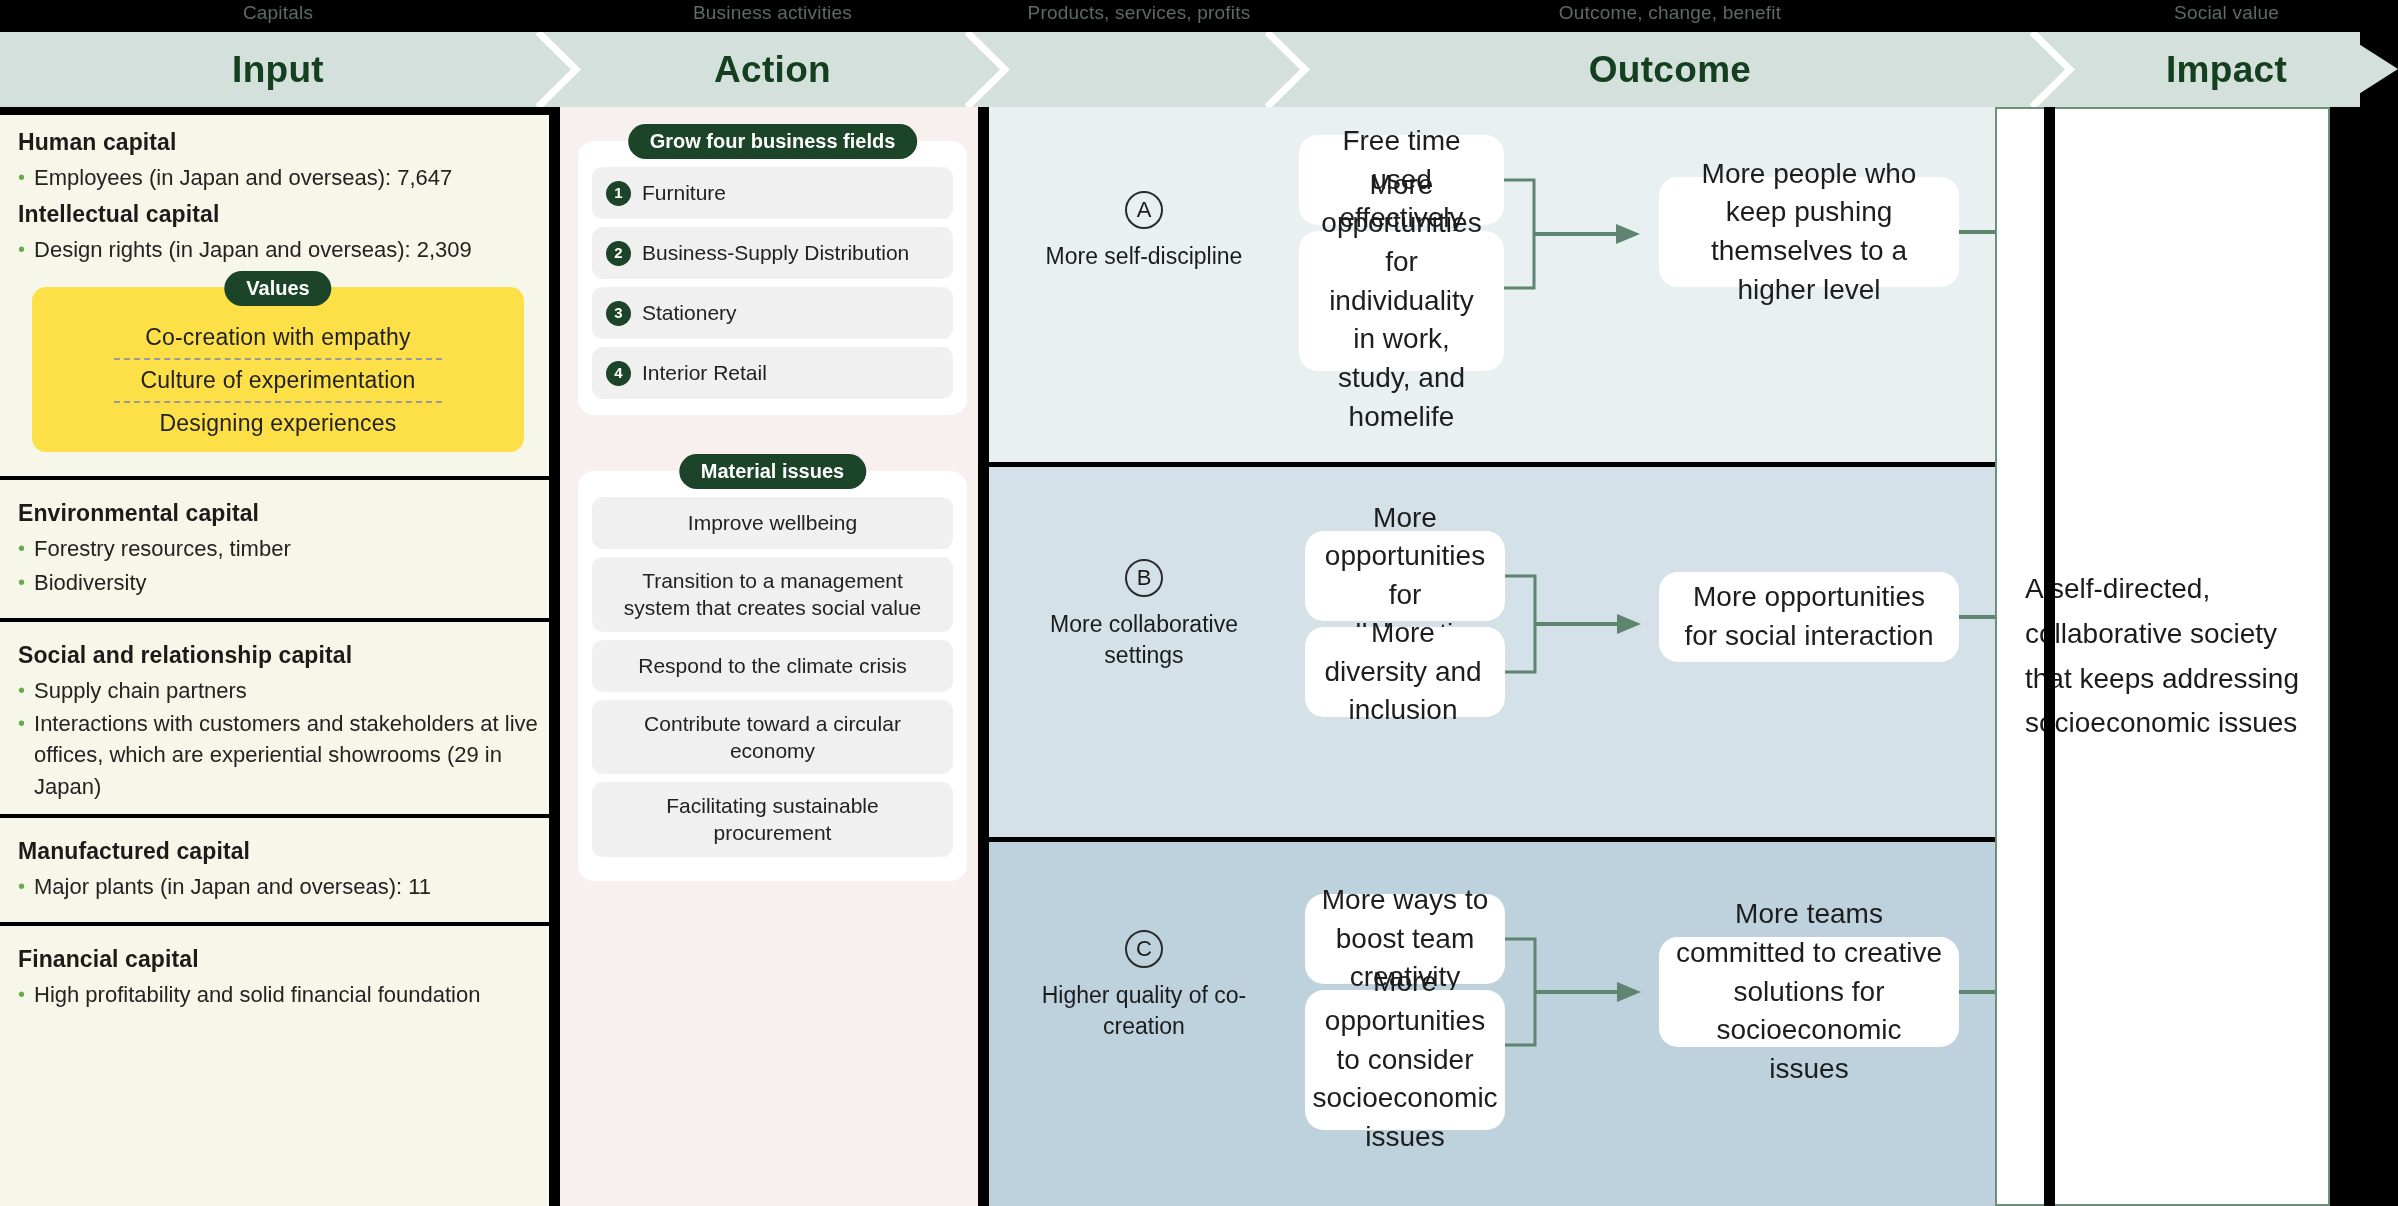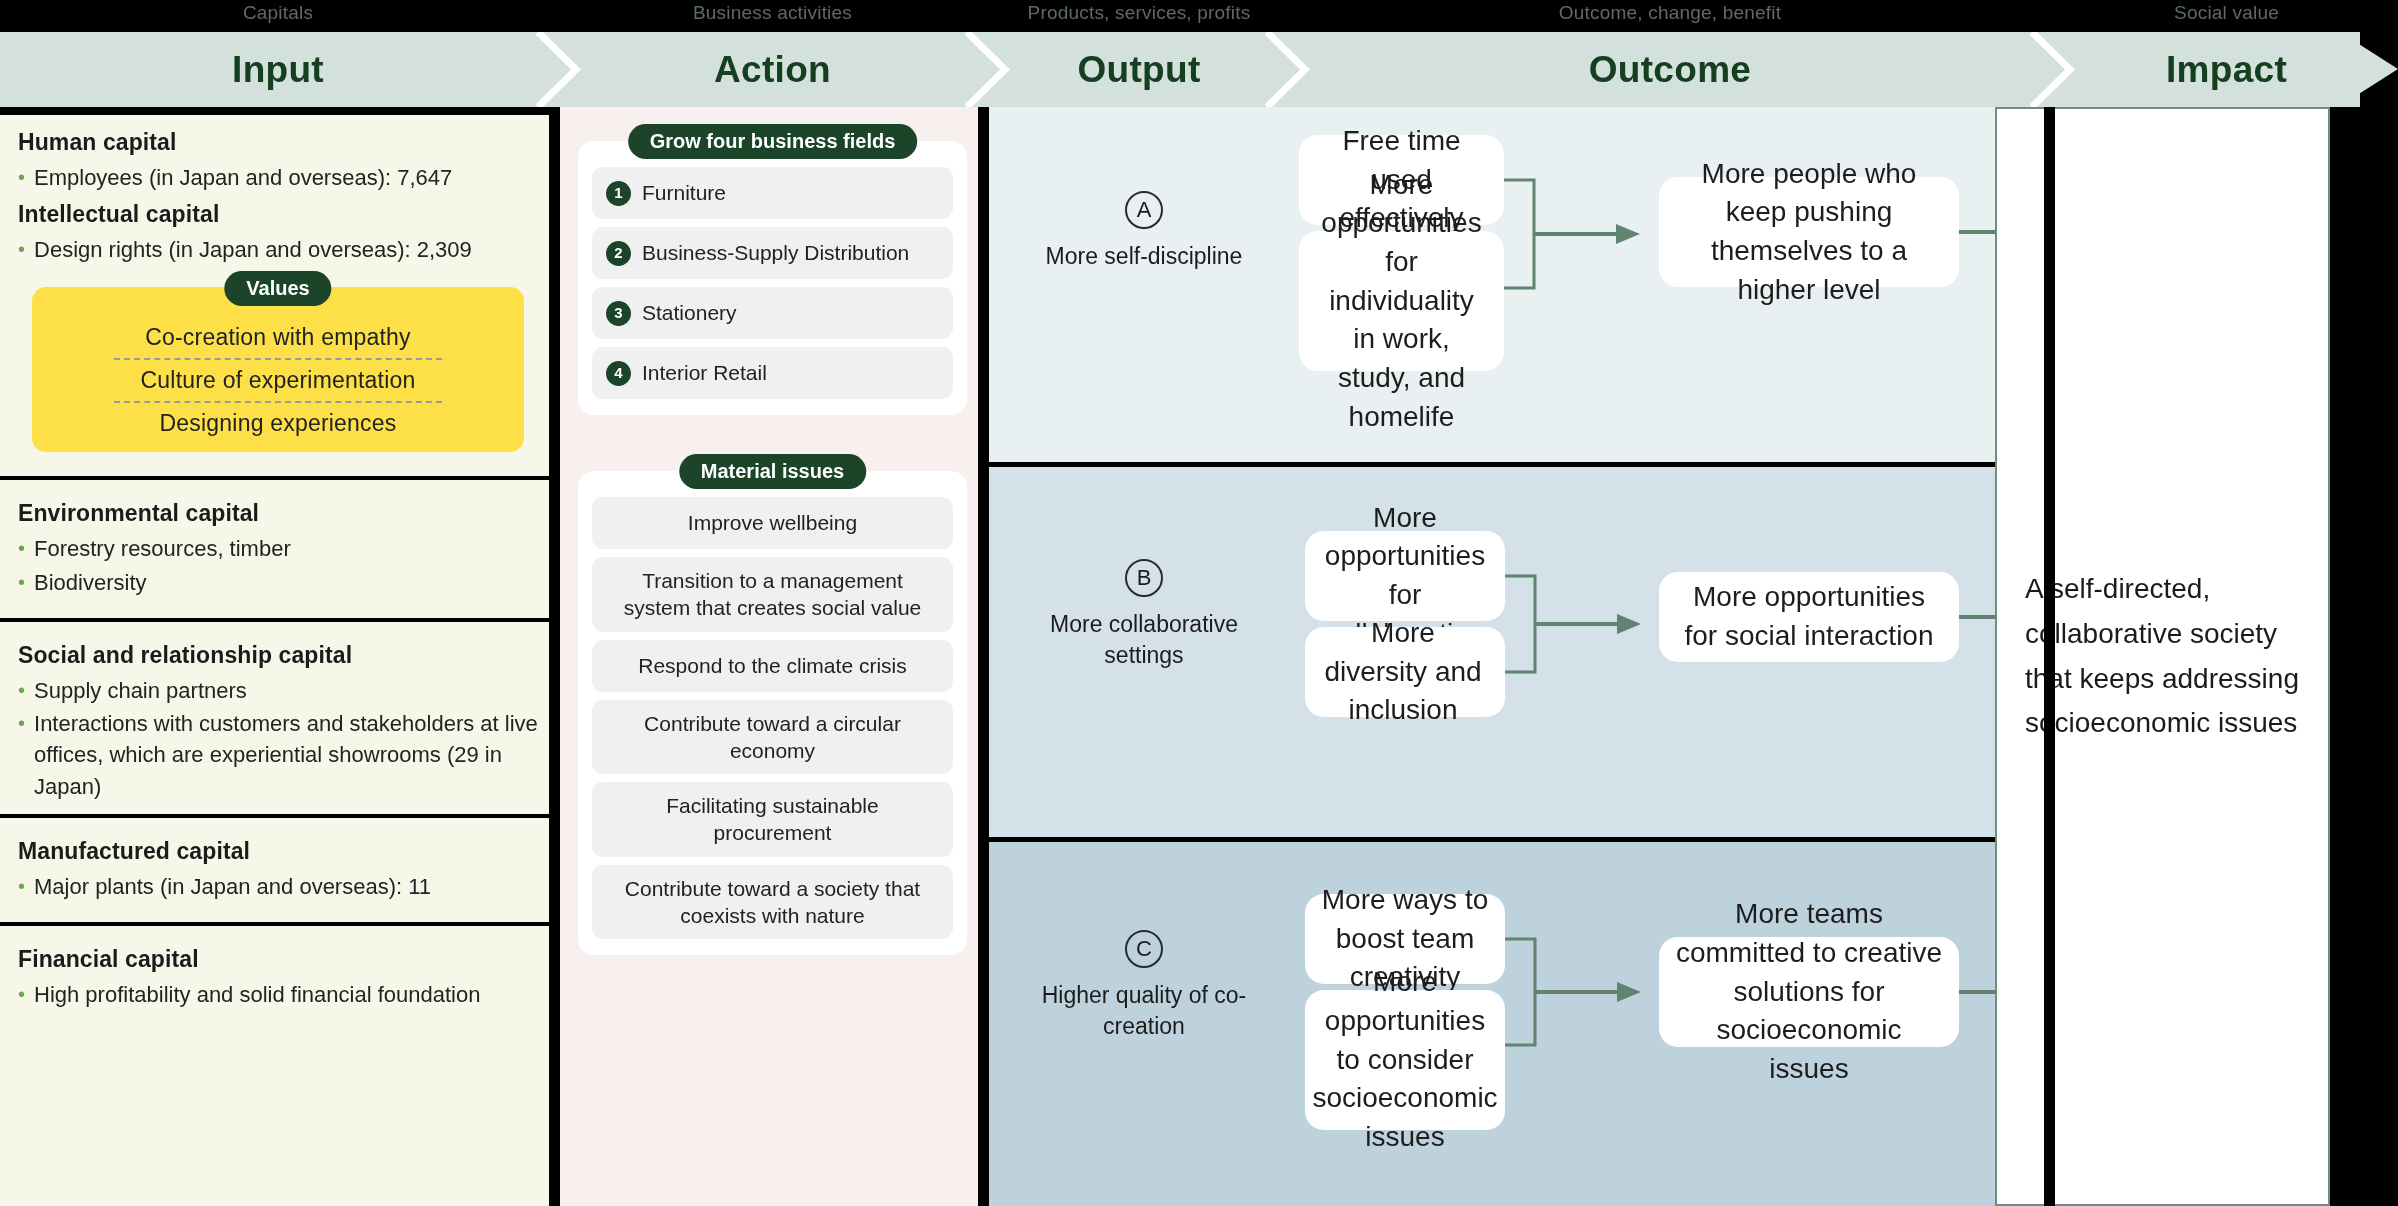--- a/index.html
+++ b/index.html
@@ -133,21 +133,20 @@
       </svg>
   </div>
   <div class="chev" style="left:2030px;">
     <svg width="46" height="75" viewBox="0 0 46 75">
         <path d="M2 0 L40 37.5 L2 75" fill="none" stroke="#ffffff" stroke-width="7"></path>
       </svg>
   </div>
 
   <div class="band-title" style="left:0;    width:556px;">Input</div>
   <div class="band-title" style="left:560px; width:425px;">Action</div>
-  <div class="band-title" style="left:989px; width:300px;">Output</div>
   <div class="band-title" style="left:1300px;width:740px;">Outcome</div>
   <div class="band-title" style="left:2055px;width:343px;">Impact</div>
 </div>
 
 <div id="body">
 
   <div class="vdiv" style="left:549px; width:11px;"></div>
   <div class="vdiv" style="left:978px; width:11px;"></div>
   <div class="vdiv" style="left:2044px; width:11px;"></div>
 
@@ -251,21 +250,20 @@
     </div>
 
     <div class="act-group" style="margin-top:56px;">
       <div class="pill" style="top:-17px;">Material issues</div>
       <div class="act-card">
         <div class="act-row center">Improve wellbeing</div>
         <div class="act-row center">Transition to a management system that creates social value</div>
         <div class="act-row center">Respond to the climate crisis</div>
         <div class="act-row center">Contribute toward a circular economy</div>
         <div class="act-row center">Facilitating sustainable procurement</div>
-        <div class="act-row center" style="margin-bottom:0;">Contribute toward a society that coexists with nature</div>
       </div>
     </div>
   </div>
 
   <div id="col-out">
 
     <div class="orow a">
       <div class="out-label" style="left:35px; top:84px;">
         <div class="circ">A</div>
         <div class="out-label-text">More self-discipline</div>

